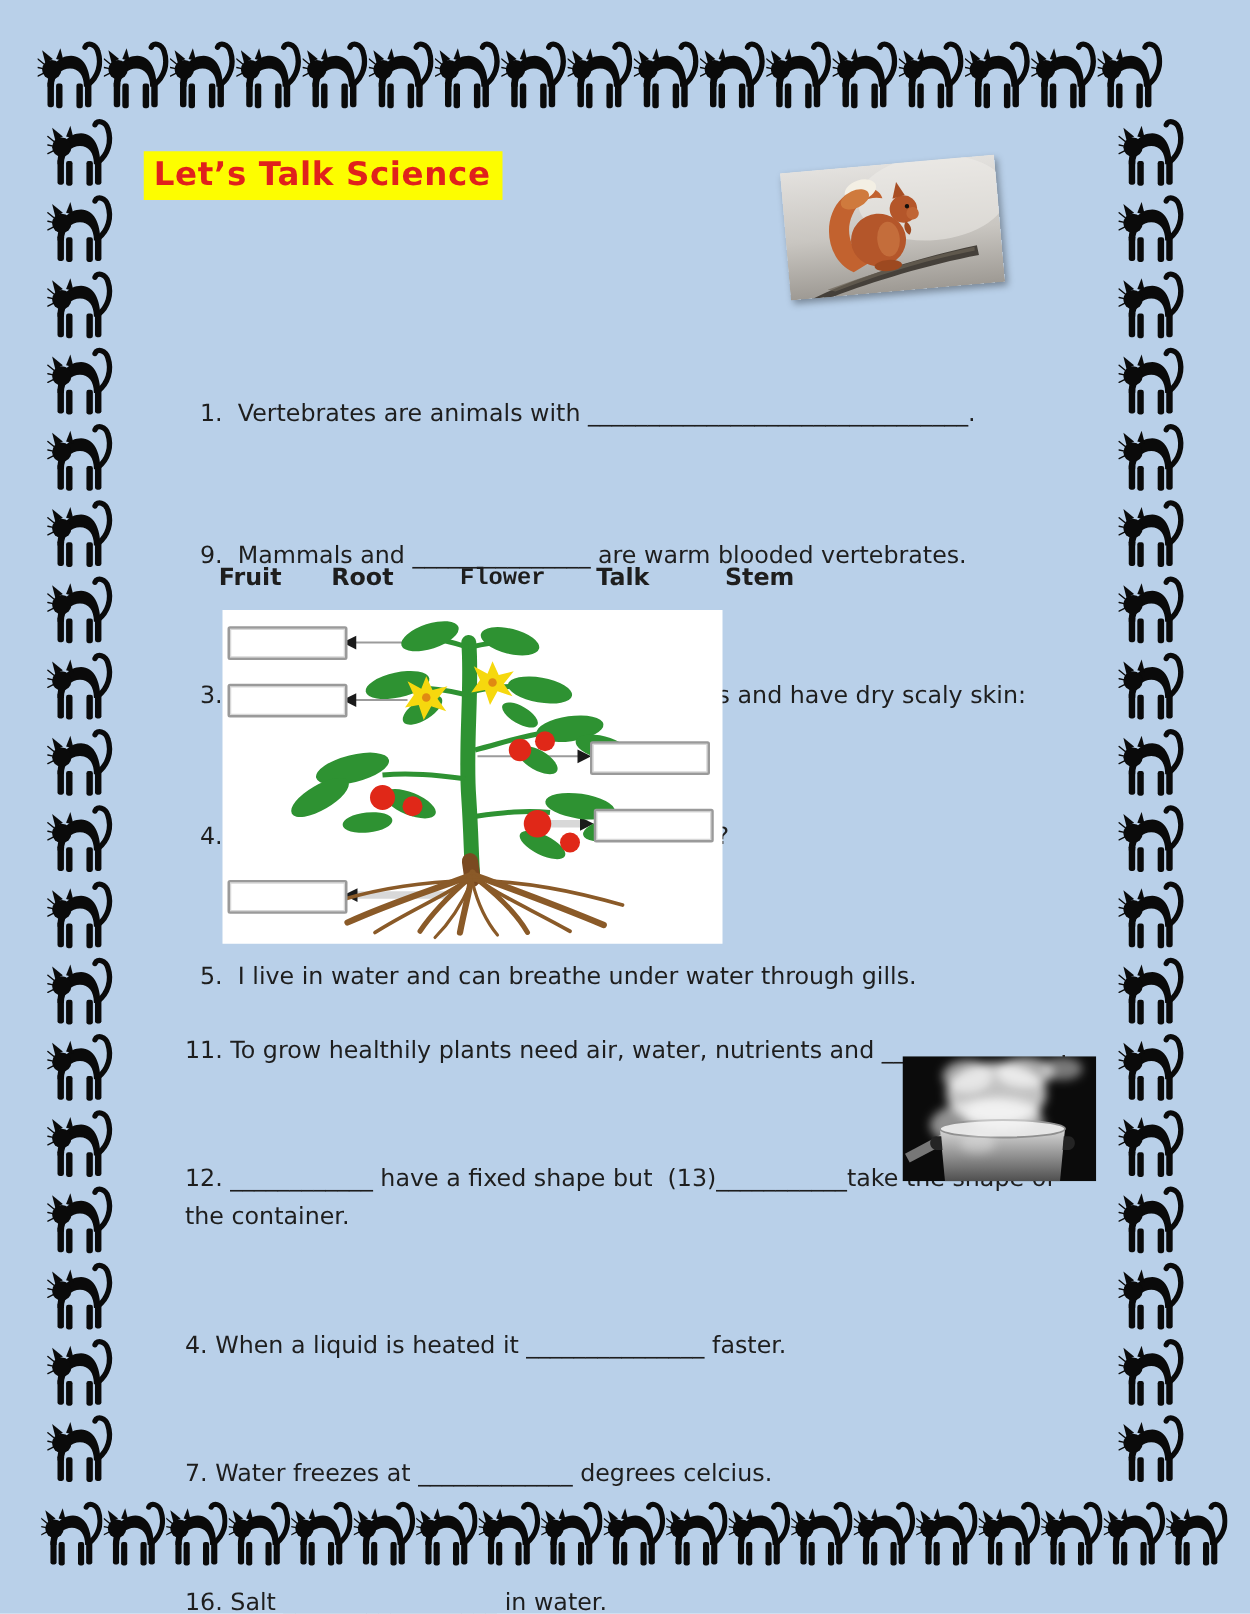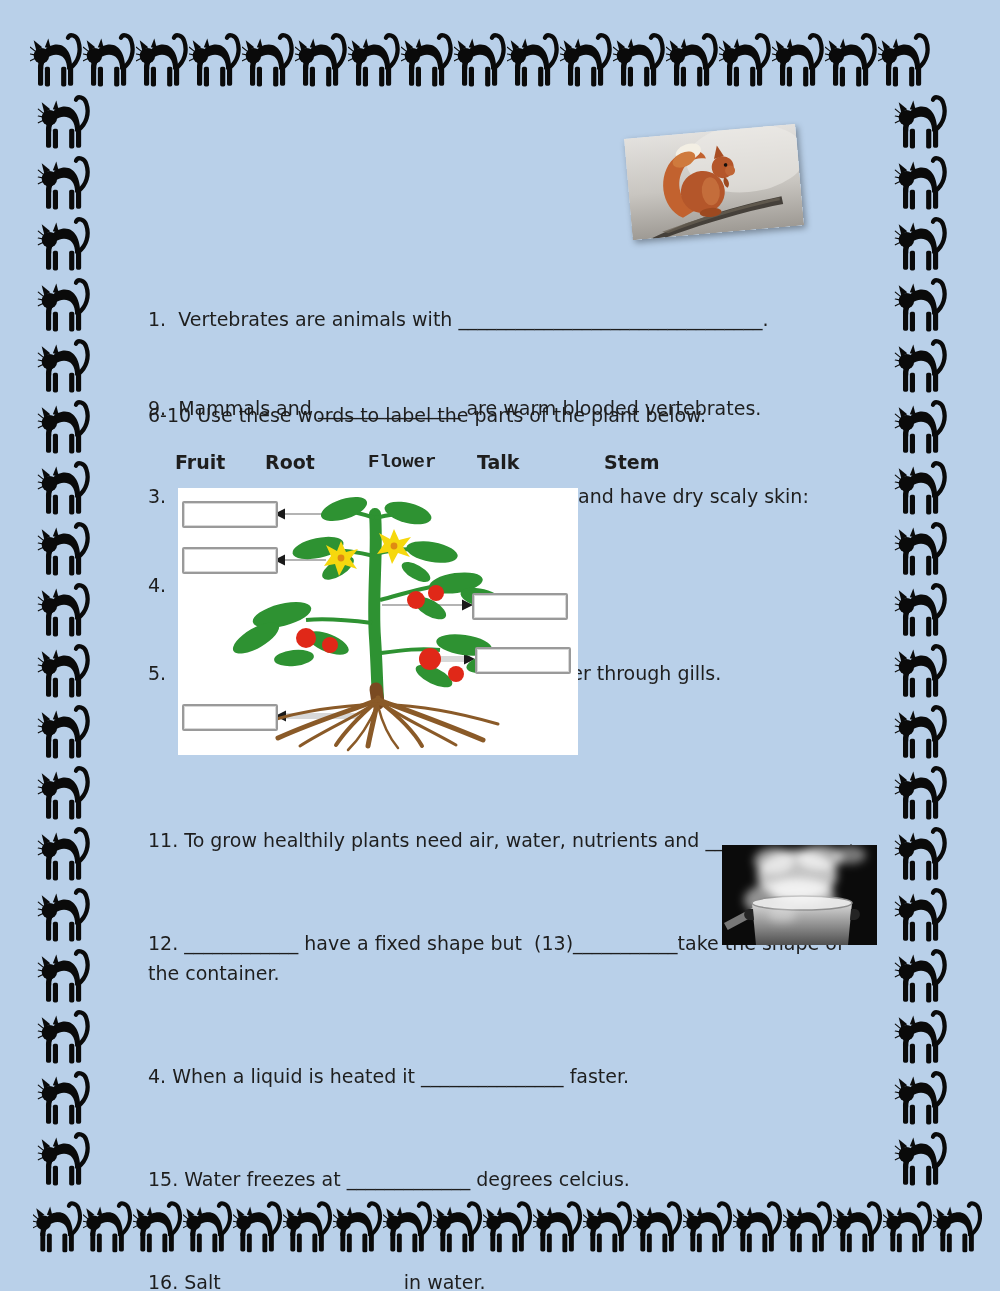--- a/index.html
+++ b/index.html
@@ -24,25 +24,25 @@
   }
   
   .squirrel-photo {
     position:absolute; left:628px; top:131px; width:172px; height:102px;
     transform:rotate(-5deg); box-shadow:2px 3px 6px rgba(0,0,0,0.35);
   }
   .pot-photo { position:absolute; left:722px; top:845px; width:155px; height:100px; }
   .squirrel-photo svg, .pot-photo svg, .plant-figure svg { display:block; }
   
   .q-block { position:absolute; left:148px; top:246px; font-size:19px; line-height:29.5px; white-space:pre; }
-  .q-block p, .q-list p { margin:0; }
+  .q-block p, .q-list p { margin:12px; }
   .instruction { position:absolute; left:148px; top:404px; font-size:19px; white-space:pre; }
   .word-bank { position:absolute; left:0; top:451px; width:928px; height:26px; }
   .word-bank span { position:absolute; font-size:19px; font-weight:bold; white-space:pre; }
-  .wb-0 { left:175px; } .wb-1 { left:265px; } .wb-2 { left:368px;font-family:Liberation Mono, monospace; } .wb-3 { left:477px; } .wb-4 { left:604px;text-align:center; }
+  .wb-0 { left:175px; } .wb-1 { left:265px; } .wb-2 { left:368px;font-family:Liberation Mono, monospace; } .wb-3 { left:477px; } .wb-4 { left:580px;text-align:center; }
   .q-list { position:absolute; left:148px; top:765px; width:760px; font-size:19px; line-height:30px; white-space:pre; }
   .q-list p { margin:0 0 13px 0; }
   
   .plant-figure { position:absolute; left:178px; top:488px; width:400px; height:267px; background:#ffffff; }
   .label-box {
     position:absolute; width:92px; height:23px; background:#ffffff;
     border:2px solid #9a9a9a; border-radius:2px;
     box-shadow:inset 0 0 0 1px #d8d8d8;
   }
   .lb-leaf   { left:4px;   top:13px;  }
@@ -1501,20 +1501,21 @@
         </g>
         <g stroke="#0a0a0a" stroke-width="1.3" stroke-linecap="round">
           <line x1="6" y1="25" x2="0" y2="20"></line>
           <line x1="5" y1="29" x2="0" y2="28"></line>
           <line x1="6" y1="33" x2="0" y2="36"></line>
         </g>
       </svg>
     </span>
     </div>
 
+  <div class="title">Let’s Talk Science</div>
 
   <div class="squirrel-photo">
     <svg viewBox="0 0 172 102" width="172" height="102">
       <defs>
         <linearGradient id="sq-bg" x1="0" y1="0" x2="0" y2="1">
           <stop offset="0" stop-color="#e3e1de"></stop>
           <stop offset="0.55" stop-color="#c9c6c1"></stop>
           <stop offset="1" stop-color="#9e9a94"></stop>
         </linearGradient>
       </defs>
@@ -1543,21 +1544,20 @@
   </div>
 
   <div class="q-block">
     <p>1.  Vertebrates are animals with ________________________________.</p>
     <p>9.  Mammals and _______________ are warm blooded vertebrates.</p>
     <p>3.  I am cold blooded, breathe through lungs and have dry scaly skin:</p>
     <p>4.  I am a mammal but lay eggs. What am I?</p>
     <p>5.  I live in water and can breathe under water through gills.</p>
   </div>
 
-  <div class="instruction">6-10 Use these words to label the parts of the plant below.</div>
 
   <div class="word-bank">
     <span class="wb-0">Fruit</span>
     <span class="wb-1">Root</span>
     <span class="wb-2">Flower</span>
     <span class="wb-3">Talk</span>
     <span class="wb-4">Stem</span>
   </div>
 
   <div class="plant-figure">
@@ -1647,21 +1647,21 @@
     <div class="label-box lb-stem"></div>
     <div class="label-box lb-fruit"></div>
     <div class="label-box lb-root"></div>
   </div>
 
   <div class="q-list">
     <p>11. To grow healthily plants need air, water, nutrients and _______________.</p>
     <p>12. ____________ have a fixed shape but  (13)___________take the shape of
 the container.</p>
     <p>4. When a liquid is heated it _______________ faster.</p>
-    <p>15. Water freezes at _____________ degrees celcius.</p>
+    <p>7. Water freezes at _____________ degrees celcius.</p>
     <p>16. Salt __________________ in water.</p>
     
     
     
     
   </div>
 
   <div class="pot-photo">
     <svg viewBox="0 0 155 100" width="155" height="100">
       <defs>

